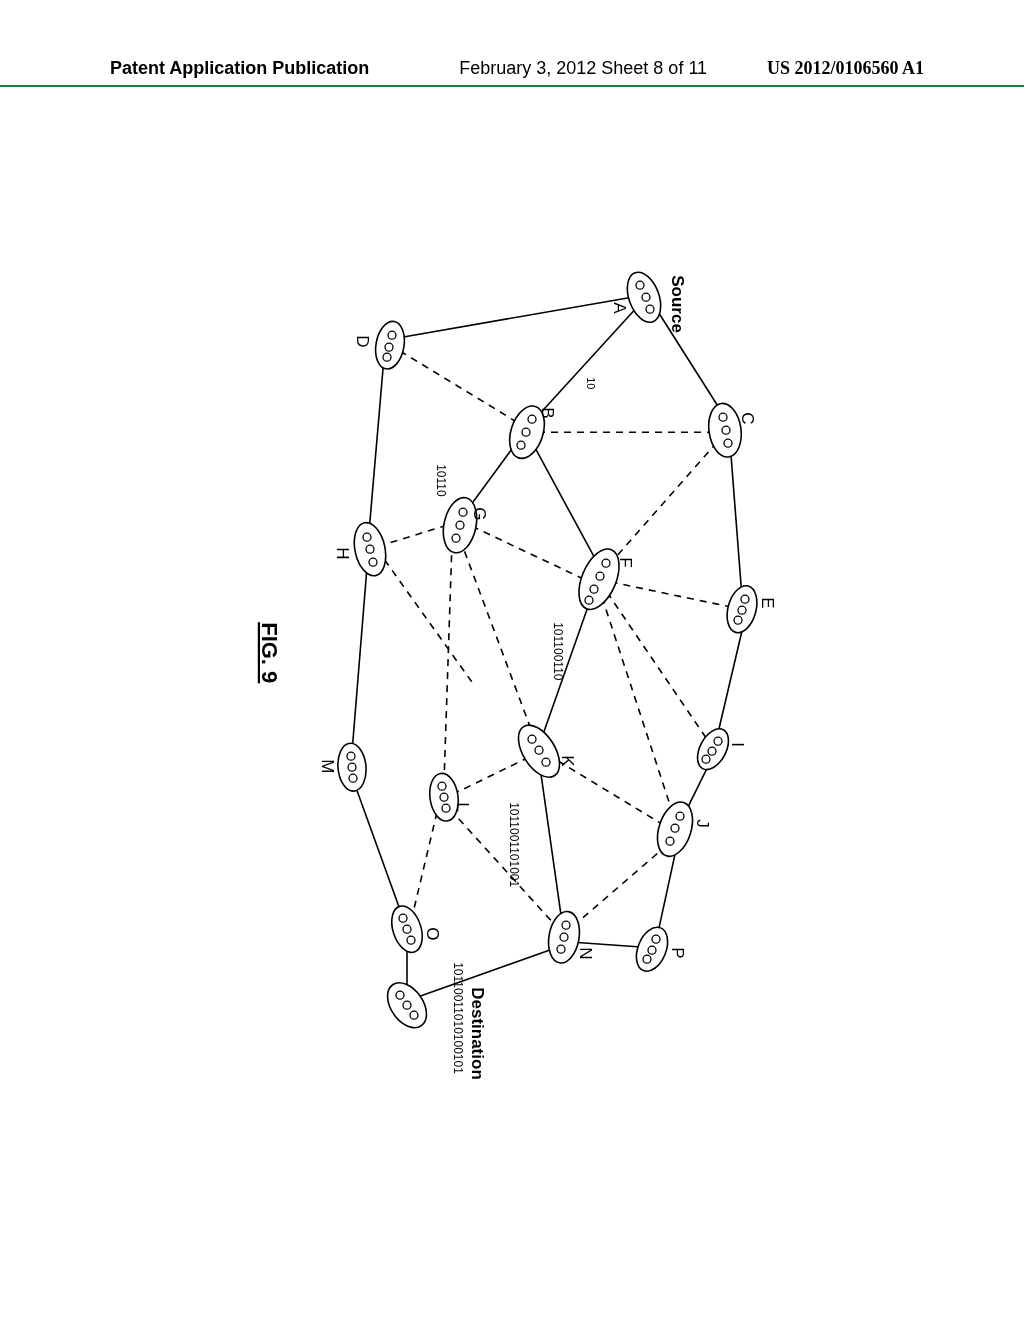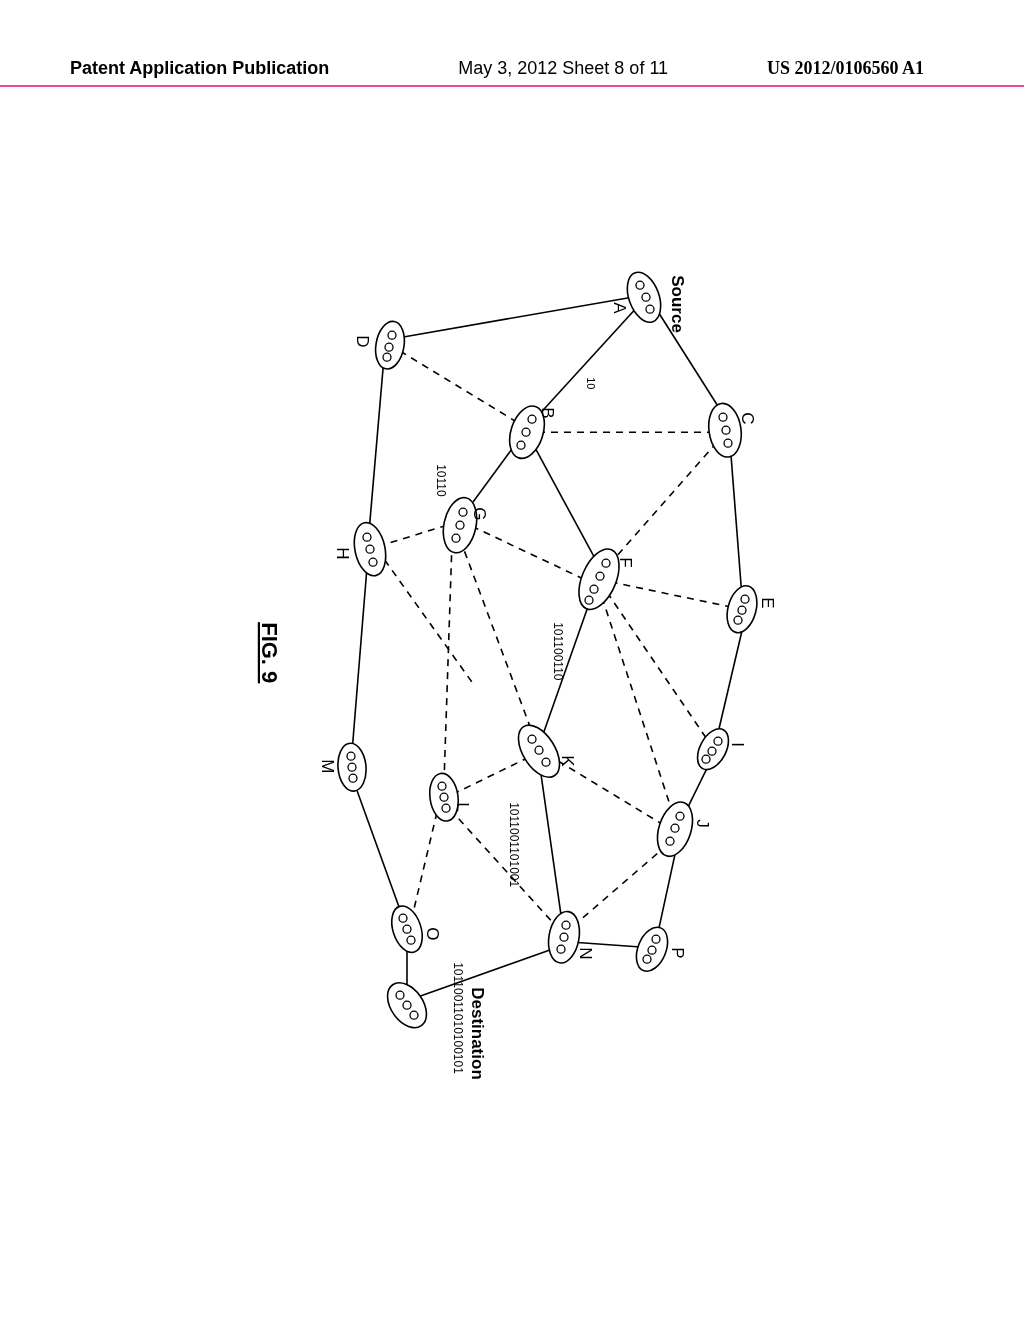--- a/index.html
+++ b/index.html
@@ -10,23 +10,23 @@
       font-family: Arial, Helvetica, sans-serif;
       position: relative;
       overflow: hidden;
     }
     .header {
       position: absolute;
       top: 58px;
       left: 0;
       right: 0;
       display: flex;
-      padding: 0 100px 0 70px;
+      padding: 0 100px 0 110px;
       font-size: 18px;
-      border-bottom: 2px solid #ec4899;
+      border-bottom: 2px solid #15803d;
       padding-bottom: 6px;
     }
     .header-left { font-weight: bold; flex: 0 0 auto; }
     .header-mid { flex: 1; text-align:center; padding-left:30px;}
     .header-right { flex: 0 0 auto; font-weight: bold; font-family: Liberation Serif, serif; }
     .figure-wrap {
       position: absolute;
       left: 50%;
       top: 50%;
       width: 840px;
@@ -42,21 +42,21 @@
     .lbl-bold { font-weight: bold; }
     .lbl-small { font-size: 11px; }
     .lbl-bits { font-size: 12px; }
     .fig-caption { font-size: 22px; font-weight: bold; text-decoration: underline; }
   </style>
 </head>
 <body>
 
 <div class="header">
   <span class="header-left">Patent Application Publication</span>
-  <span class="header-mid">May 3, 2012  Sheet 8 of 11</span>
+  <span class="header-mid">February 3, 2012  Sheet 8 of 11</span>
   <span class="header-right">US 2012/0106560 A1</span>
 </div>
 
 <div class="figure-wrap">
 <svg viewBox="0 0 840 640">
 
   <line class="solid-link" x1="75" y1="180" x2="190" y2="107"></line>
   <line class="solid-link" x1="215" y1="102" x2="370" y2="90"></line>
   <line class="solid-link" x1="395" y1="88" x2="510" y2="115"></line>
   <line class="solid-link" x1="535" y1="122" x2="588" y2="148"></line>

